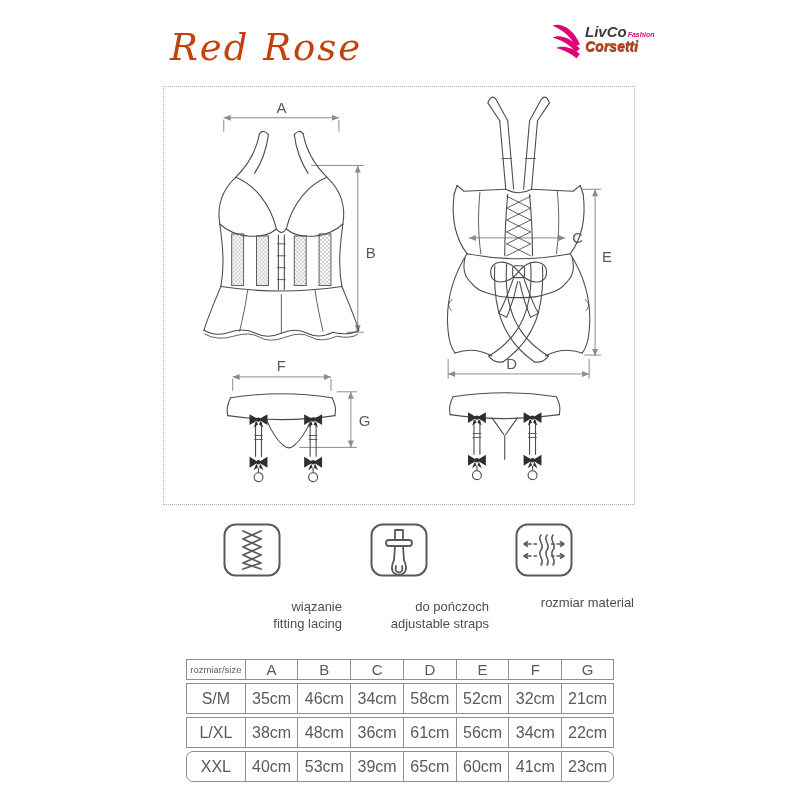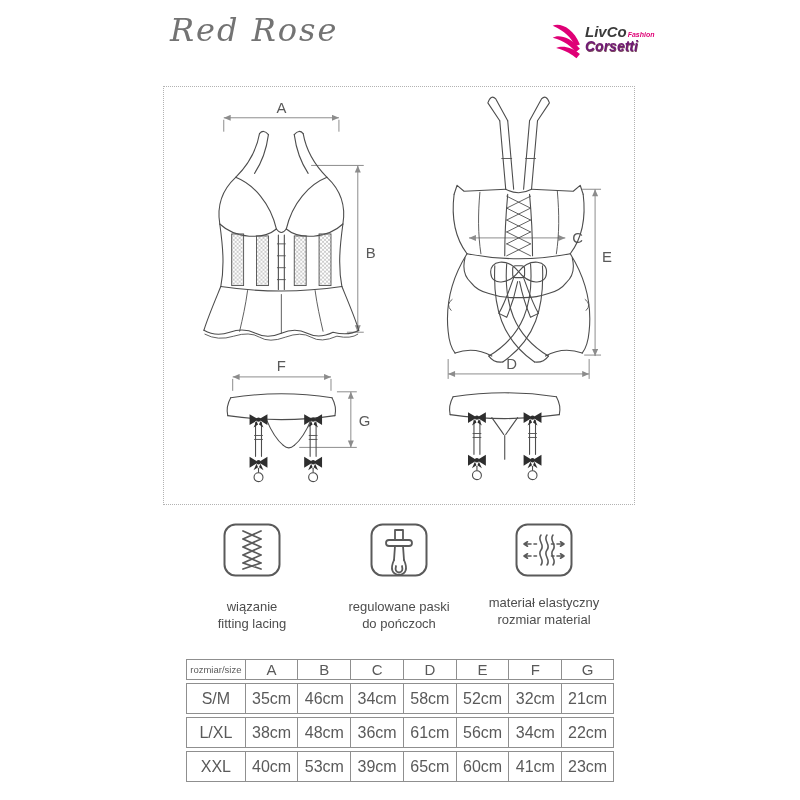--- a/index.html
+++ b/index.html
@@ -4,54 +4,54 @@
 <style>
   html,body { margin:0; padding:0; }
   body {
     width:800px; height:800px; position:relative; background:#ffffff;
     font-family:"Liberation Sans", sans-serif; overflow:hidden;
   }
   .abs { position:absolute; }
 
   
   .title {
-    left:170px; top:11px; font-family:"DejaVu Serif", serif;
-    font-style:italic; font-size:32px; color:#737373; letter-spacing:2px;
+    left:170px; top:26px; font-family:"DejaVu Serif", serif;
+    font-style:italic; font-size:37px; color:#c2410c; letter-spacing:2px;
   }
   .logo { left:551px; top:16px; width:110px; height:50px; }
   .logo-wing { position:absolute; left:0; top:4px; }
   .logo-text { position:absolute; left:34px; top:8px; line-height:15px; white-space:nowrap; }
   .logo-l1 { font-size:15px; font-weight:bold; font-style:italic; color:#3a3a3a; }
   .logo-l1 .small { font-size:7px; font-weight:bold; color:#df0076; margin-left:1px; }
-  .logo-l2 { font-size:14px; font-weight:bold; font-style:italic; color:#701a75; margin-top:-3px; text-shadow:0.5px 0.5px 0 #7a4a5e; }
+  .logo-l2 { font-size:14px; font-weight:bold; font-style:italic; color:#c2410c; margin-top:-3px; text-shadow:0.5px 0.5px 0 #7a4a5e; }
 
   
   .diagram-box {
     left:163px; top:86px; width:472px; height:419px;
     border:1.5px dotted #b2b2b2; box-sizing:border-box;
   }
   .ln  { fill:none; stroke:#4d4d4d; stroke-width:1.1; stroke-linecap:round; stroke-linejoin:round; }
   .lnt { fill:none; stroke:#4d4d4d; stroke-width:0.9; stroke-linecap:round; }
   .dim { fill:none; stroke:#8c8c8c; stroke-width:1; }
   .dlab { font-family:"Liberation Sans",sans-serif; font-size:15px; fill:#5a5a5a; }
   .mesh-strip { fill:url(#mesh); stroke:#4d4d4d; stroke-width:0.9; }
 
   
   .feat-icon { width:60px; height:56px; }
   .iln  { fill:none; stroke:#5a5a5a; stroke-width:2; }
   .iln2 { fill:none; stroke:#5a5a5a; stroke-width:1.8; stroke-linecap:round; stroke-linejoin:round; }
   .iln3 { fill:none; stroke:#5a5a5a; stroke-width:1.6; stroke-linecap:round; }
   .caption {
-    width:180px; text-align:center; font-size:13px; line-height:17px; color:#4d4d4d;
+    width:180px; text-align:right; font-size:13px; line-height:17px; color:#4d4d4d;
   }
 
   
   .size-table { left:186px; top:659px; width:428px; }
   .trow { display:flex; border:1px solid #8f8f8f; box-sizing:border-box; margin-bottom:3px; background:#fff; }
-  .trow:last-child { margin-bottom:0; }
+  .trow:last-child { margin-bottom:0;border-radius:7px; }
   .tcell {
     border-left:1px solid #8f8f8f; box-sizing:border-box;
     display:flex; align-items:center; justify-content:center;
     color:#5a5a5a;
   }
   .tcell:first-child { border-left:none; }
   .c0 { width:58px; } .cN { width:53px; } .cL { width:52px; }
   .hrow .tcell { height:19px; font-size:15px; }
   .hrow .tcell.c0 { font-size:9.5px; }
   .drow .tcell { height:29px; font-size:16px;text-align:center; }
@@ -269,25 +269,24 @@
     <path class="iln3" d="M43,22 h7 M50,22 l-3.5,-2.2 M50,22 l-3.5,2.2 M40,22 h-2.5"></path>
     <path class="iln3" d="M43,34 h7 M50,34 l-3.5,-2.2 M50,34 l-3.5,2.2 M40,34 h-2.5"></path>
   </svg>
 </div>
 
 <div class="abs caption" style="left:162px; top:598px;">
   <div>wiązanie</div>
   <div>fitting lacing</div>
 </div>
 <div class="abs caption" style="left:309px; top:598px;">
-  <div>regulowane paski</div>
   <div>do pończoch</div>
+  <div>adjustable straps</div>
 </div>
 <div class="abs caption" style="left:454px; top:594px;">
-  <div>materiał elastyczny</div>
   <div>rozmiar material</div>
 </div>
 
 <div class="abs size-table">
   <div class="trow hrow">
     <div class="tcell c0">rozmiar/size</div>
     <div class="tcell cN">A</div>
     <div class="tcell cN">B</div>
     <div class="tcell cN">C</div>
     <div class="tcell cN">D</div>

